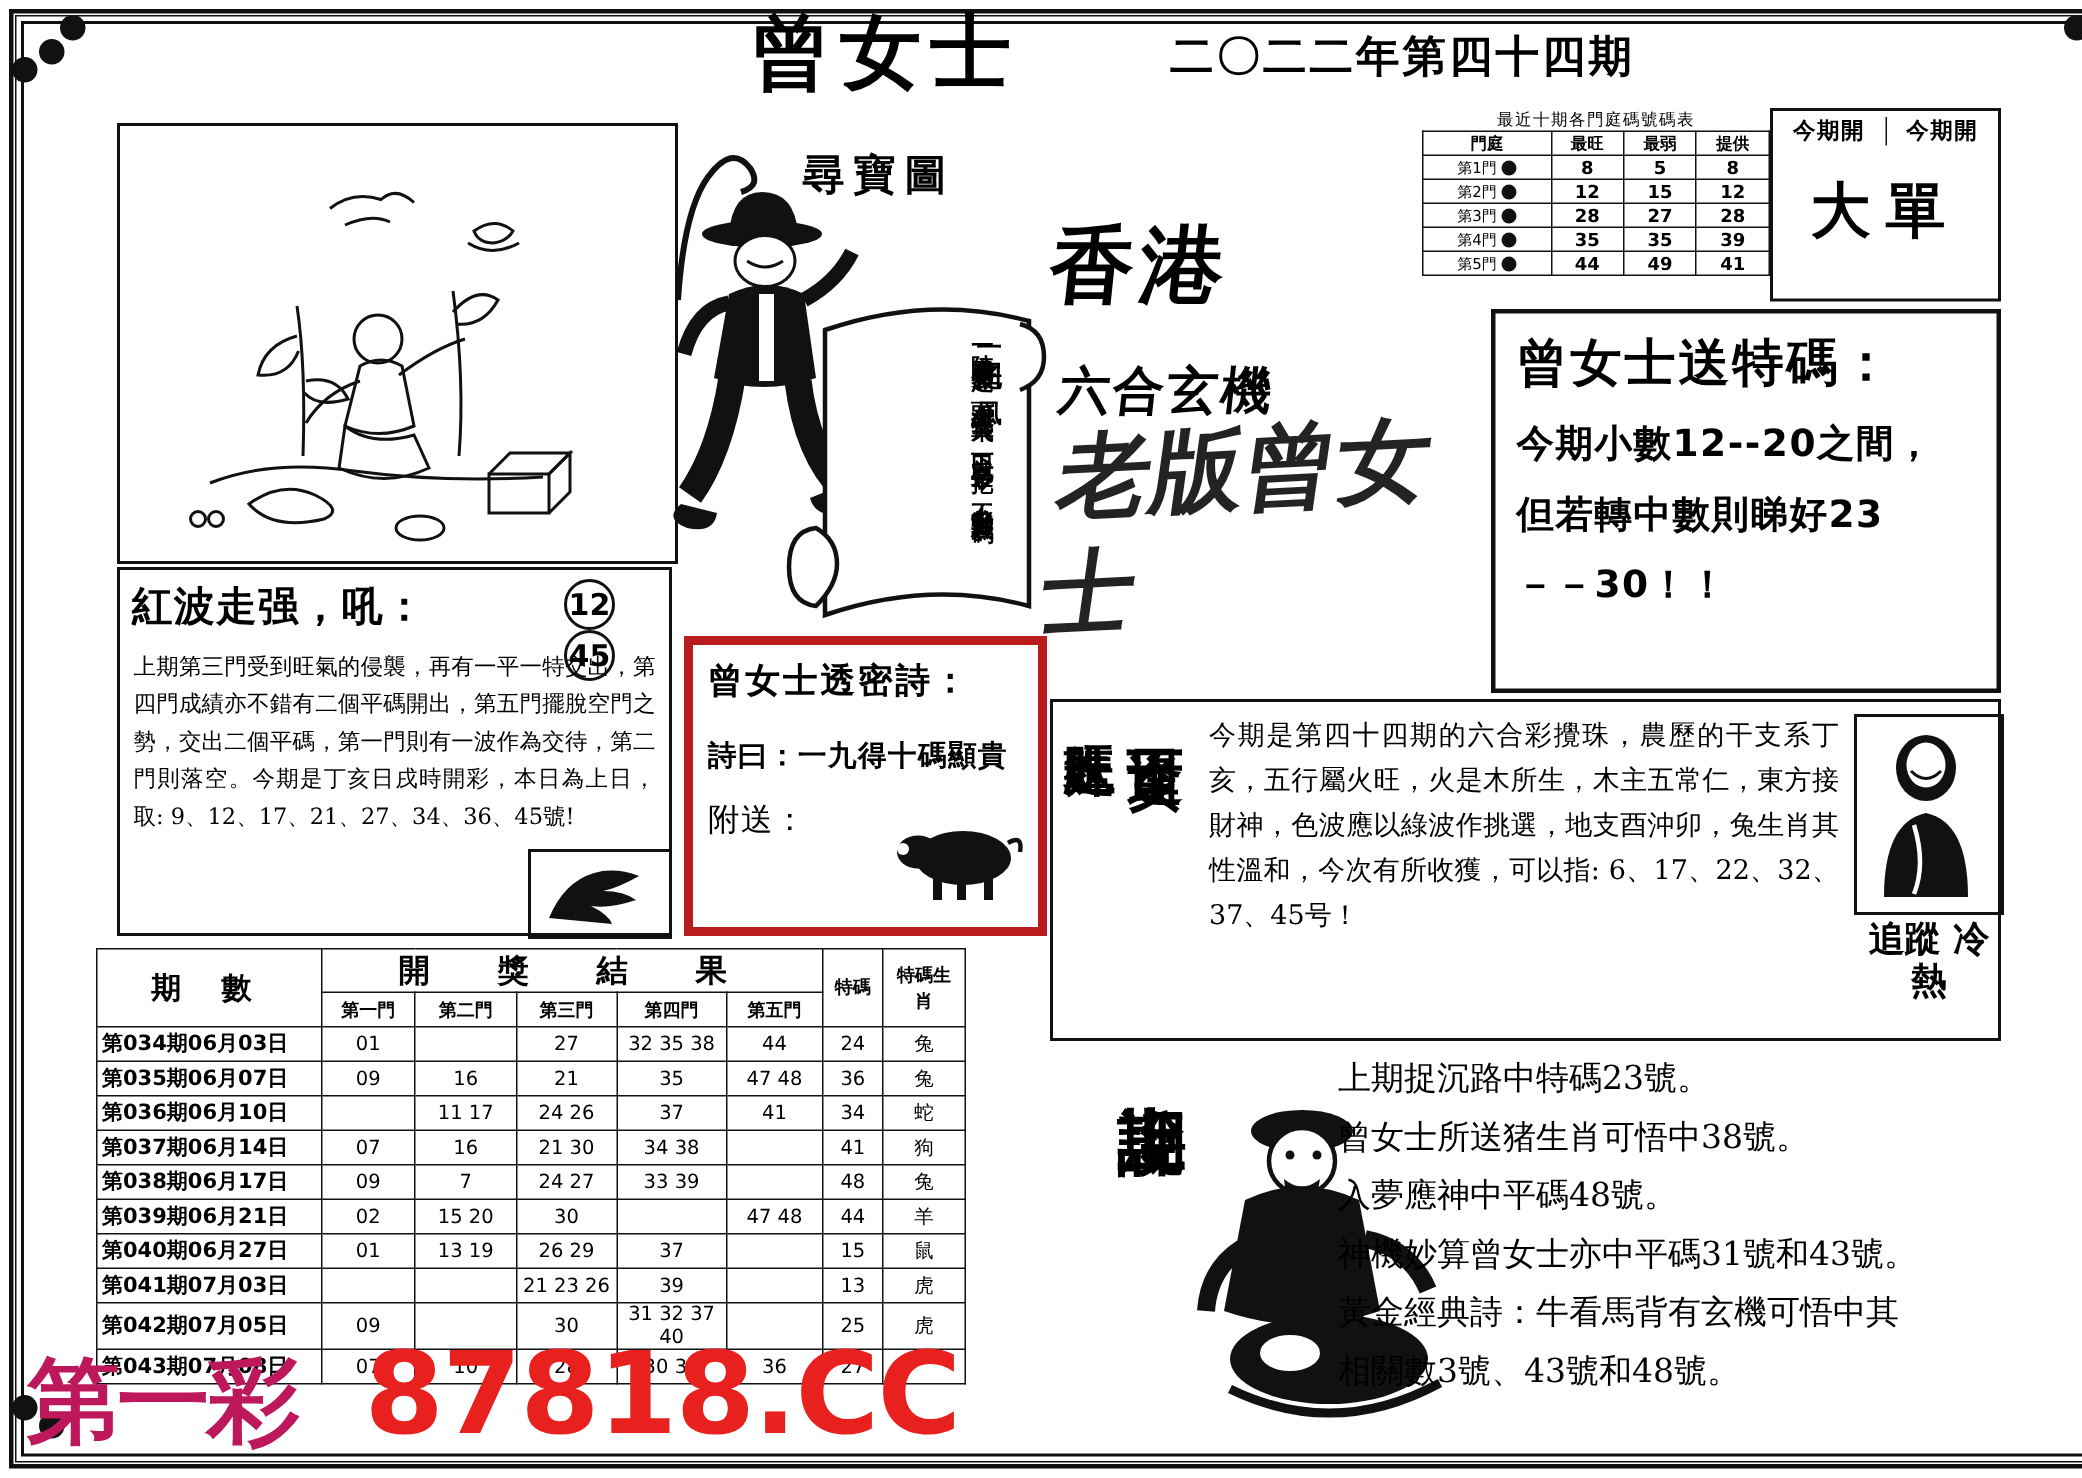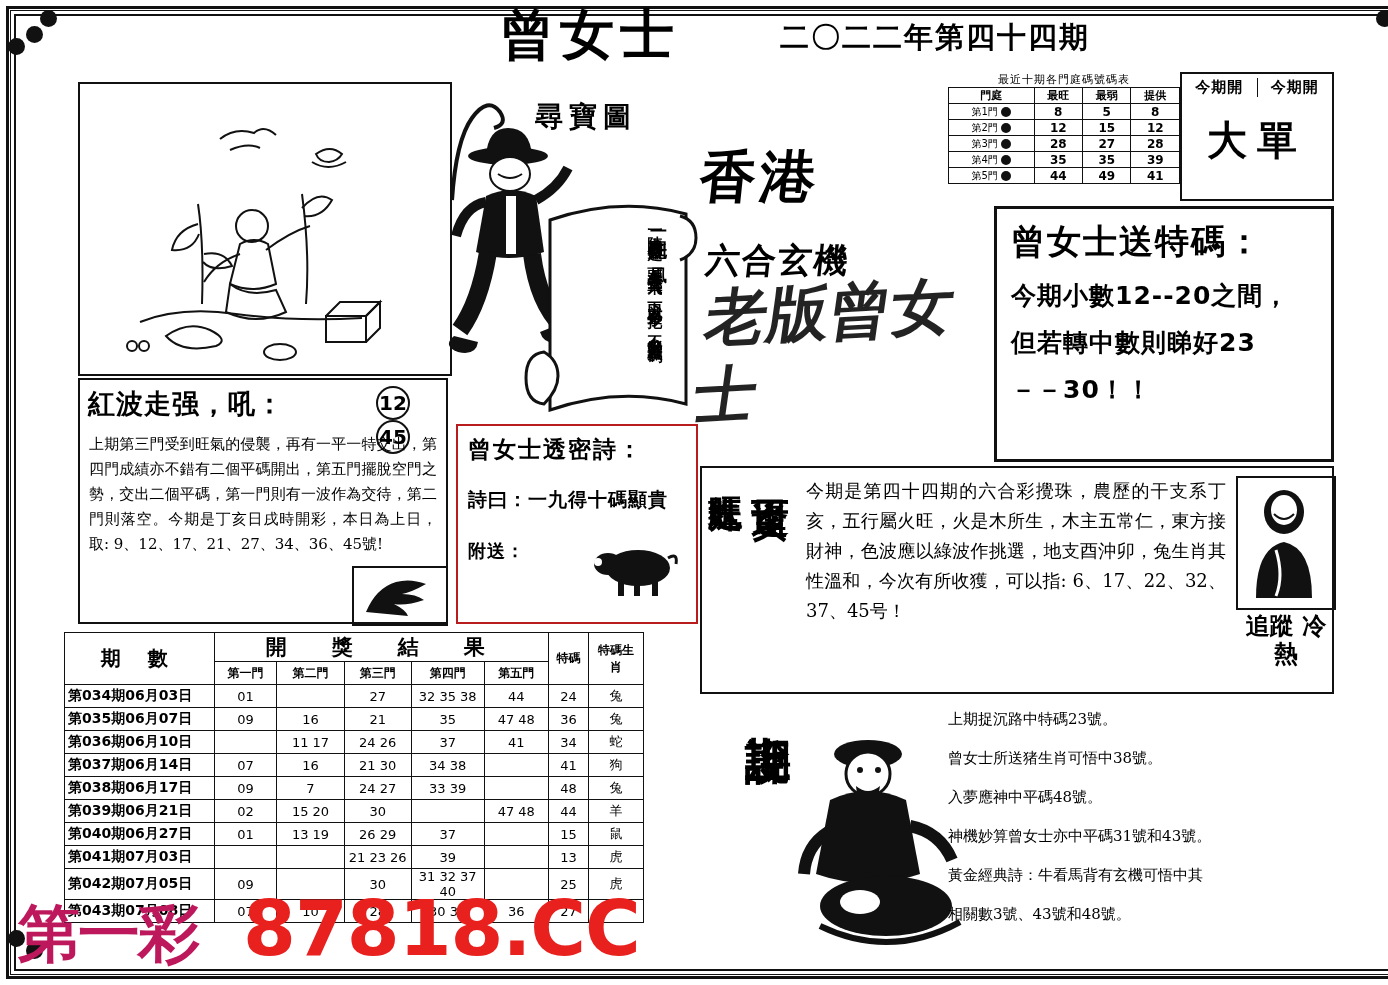--- a/index.html
+++ b/index.html
@@ -146,25 +146,25 @@
   .para{
     position:absolute;left:78px;top:424px;width:370px;height:200px;
     border:2px solid #111;border-top:none;box-sizing:border-box;
     padding:8px 9px;font-size:15px;line-height:25px;text-align:justify;
     font-family:"DejaVu Serif","Liberation Serif",serif;
   }
 
   
   .poem{
     position:absolute;left:456px;top:424px;width:242px;height:200px;
-    border:2px solid #b91c1c;box-sizing:border-box;padding:8px 10px;
+    border:6px solid #b91c1c;box-sizing:border-box;padding:8px 10px;
   }
   .poem .h{font-size:23px;font-weight:bold;letter-spacing:2px;}
   .poem .p{font-size:19px;font-weight:bold;margin-top:22px;letter-spacing:1px;}
-  .poem .s{font-size:18px;font-weight:bold;margin-top:26px;letter-spacing:1px;}
+  .poem .s{font-size:21px;font-weight:normal;margin-top:15px;letter-spacing:1px;}
   .stamp{
     position:absolute;left:352px;top:566px;width:92px;height:56px;border:2px solid #111;
   }
 
   
   .vslogan{
     position:absolute;left:706px;top:470px;width:40px;height:215px;
     writing-mode:vertical-rl;text-orientation:upright;
     font-size:34px;font-weight:bold;line-height:40px;
   }
@@ -193,22 +193,22 @@
     position:absolute;left:1240px;top:612px;width:92px;
     font-size:24px;font-weight:bold;line-height:28px;text-align:center;
   }
   .panel-right-border{
     position:absolute;left:700px;top:466px;width:634px;height:228px;
     border:2px solid #111;box-sizing:border-box;
   }
 
   
   .comments{
-    position:absolute;left:948px;top:700px;width:395px;
-    font-size:15px;line-height:39px;
+    position:absolute;left:892px;top:700px;width:395px;
+    font-size:22px;line-height:39px;
     font-family:"DejaVu Serif","Liberation Serif",serif;
   }
 
   
   .restable{
     position:absolute;left:64px;top:632px;width:630px;
   }
   table.res{border-collapse:collapse;width:580px;font-size:13px;}
   table.res th,table.res td{border:1px solid #111;padding:0 3px;height:22px;}
   table.res th{font-weight:bold;}

